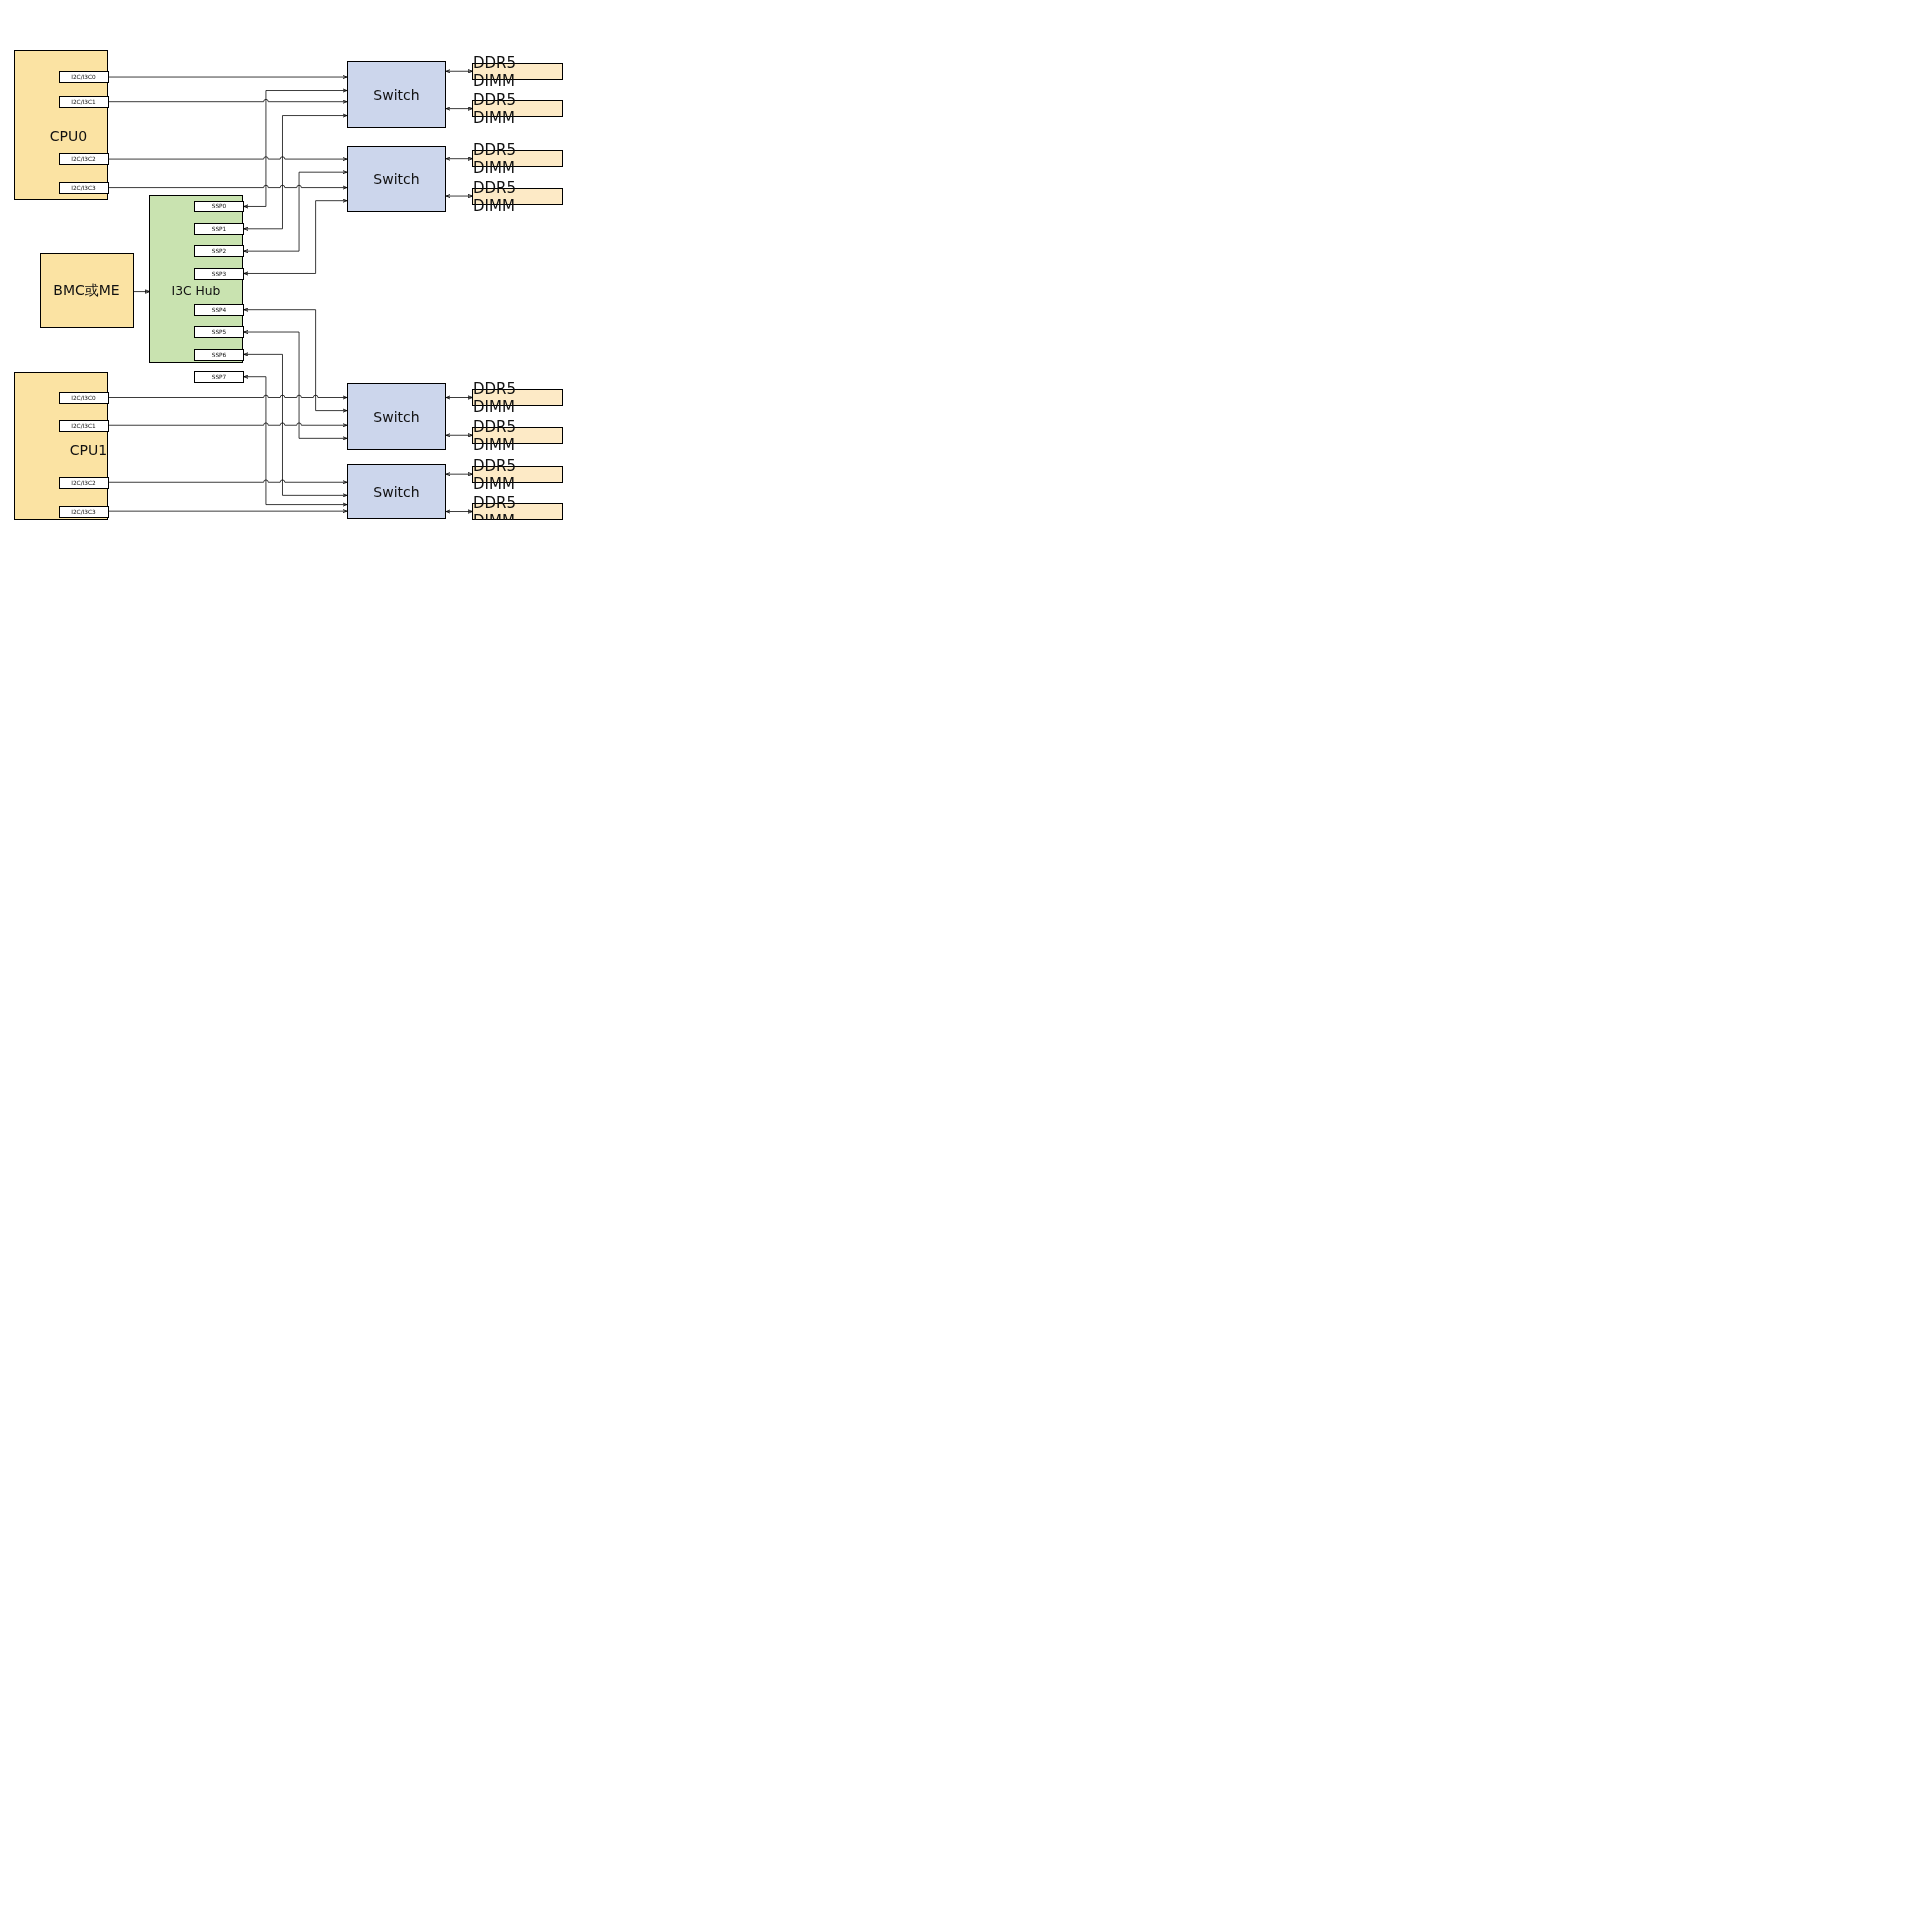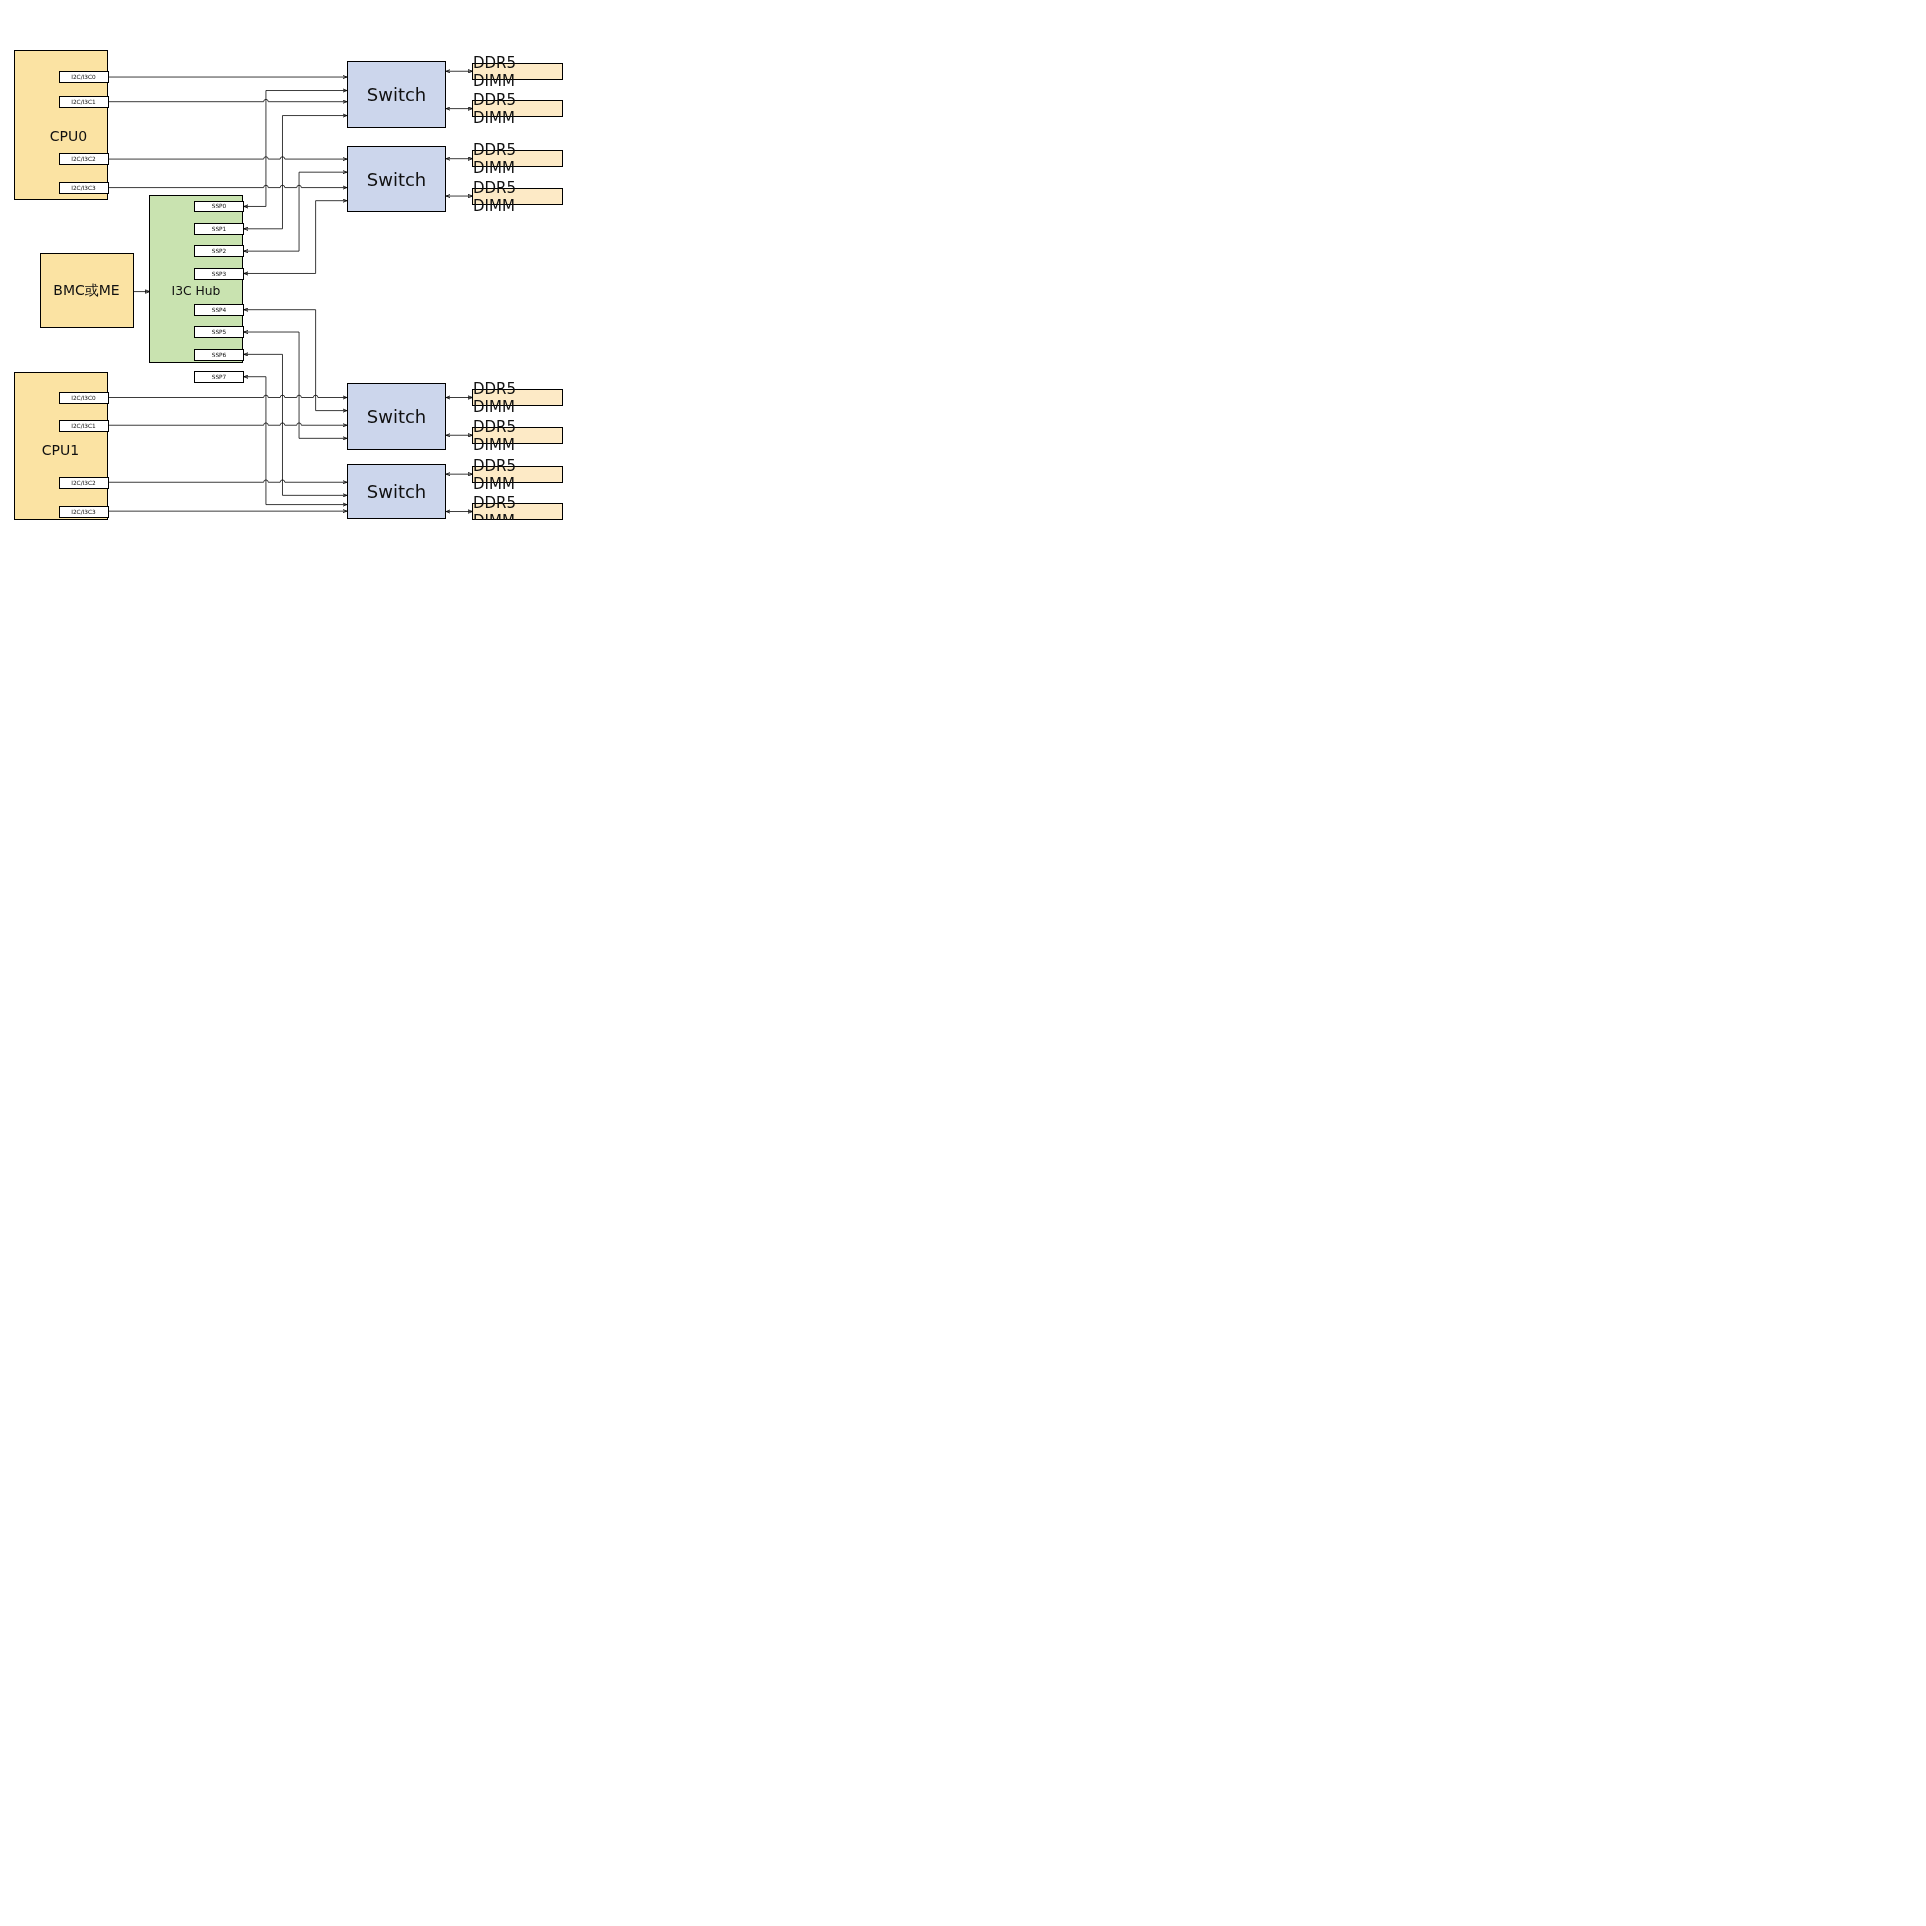--- a/index.html
+++ b/index.html
@@ -8,21 +8,21 @@
   .box{position:absolute;border:0.8px solid #000;box-sizing:border-box;}
   .cpu{background:#fbe3a3;}
   .bmc{background:#fbe3a3;display:flex;align-items:center;justify-content:center;margin-left:26px;}
   .hub{background:#c9e3b0;}
   .switch{background:#ccd6ec;display:flex;align-items:center;justify-content:center;}
   .dimm{background:#fdeac6;display:flex;align-items:center;justify-content:center;font-size:15px;}
   .port{position:absolute;width:50px;height:11.6px;background:#ffffff;border:0.8px solid #000;box-sizing:border-box;
         display:flex;align-items:center;justify-content:center;font-size:5.8px;white-space:nowrap;}
   .big-label{position:absolute;left:0;width:100%;text-align:center;font-size:14px;line-height:17.7px;}
   .bmc-label{font-size:14px;}
-  .switch-label{font-size:18px;}
+  .switch-label{font-size:14px;}
   .hub-label{position:absolute;left:0;width:100%;text-align:center;font-size:12.3px;line-height:17.7px;}
   .wires{position:absolute;left:0;top:0;width:570px;height:520px;}
   .wires path{stroke:#000;stroke-width:2;fill:none;}
 </style>
 </head>
 <body>
 
 <div id="canvas">
 
   <svg class="wires" viewBox="0 0 1479 1350">
@@ -69,21 +69,21 @@
     <div class="port" style="left:44px;top:45px;">I2C/I3C1</div>
     <div class="port" style="left:44px;top:102px;">I2C/I3C2</div>
     <div class="port" style="left:44px;top:131px;">I2C/I3C3</div>
   </div>
 
   <div class="box bmc" style="left:13.5px;top:253px;width:94px;height:75px;">
     <div class="bmc-label">BMC或ME</div>
   </div>
 
   <div class="box cpu" style="left:13.5px;top:372px;width:94px;height:148px;">
-    <div class="big-label" style="top:69px;">CPU1</div>
+    <div class="big-label" style="top:69px;margin-left:28px;">CPU1</div>
     <div class="port" style="left:44px;top:19px;">I2C/I3C0</div>
     <div class="port" style="left:44px;top:47px;">I2C/I3C1</div>
     <div class="port" style="left:44px;top:104px;">I2C/I3C2</div>
     <div class="port" style="left:44px;top:133px;">I2C/I3C3</div>
   </div>
 
   <div class="box hub" style="left:149px;top:195px;width:94px;height:168px;">
     <div class="hub-label" style="top:87px;">I3C Hub</div>
     <div class="port" style="left:44px;top:4.6px;">SSP0</div>
     <div class="port" style="left:44px;top:27px;">SSP1</div>

